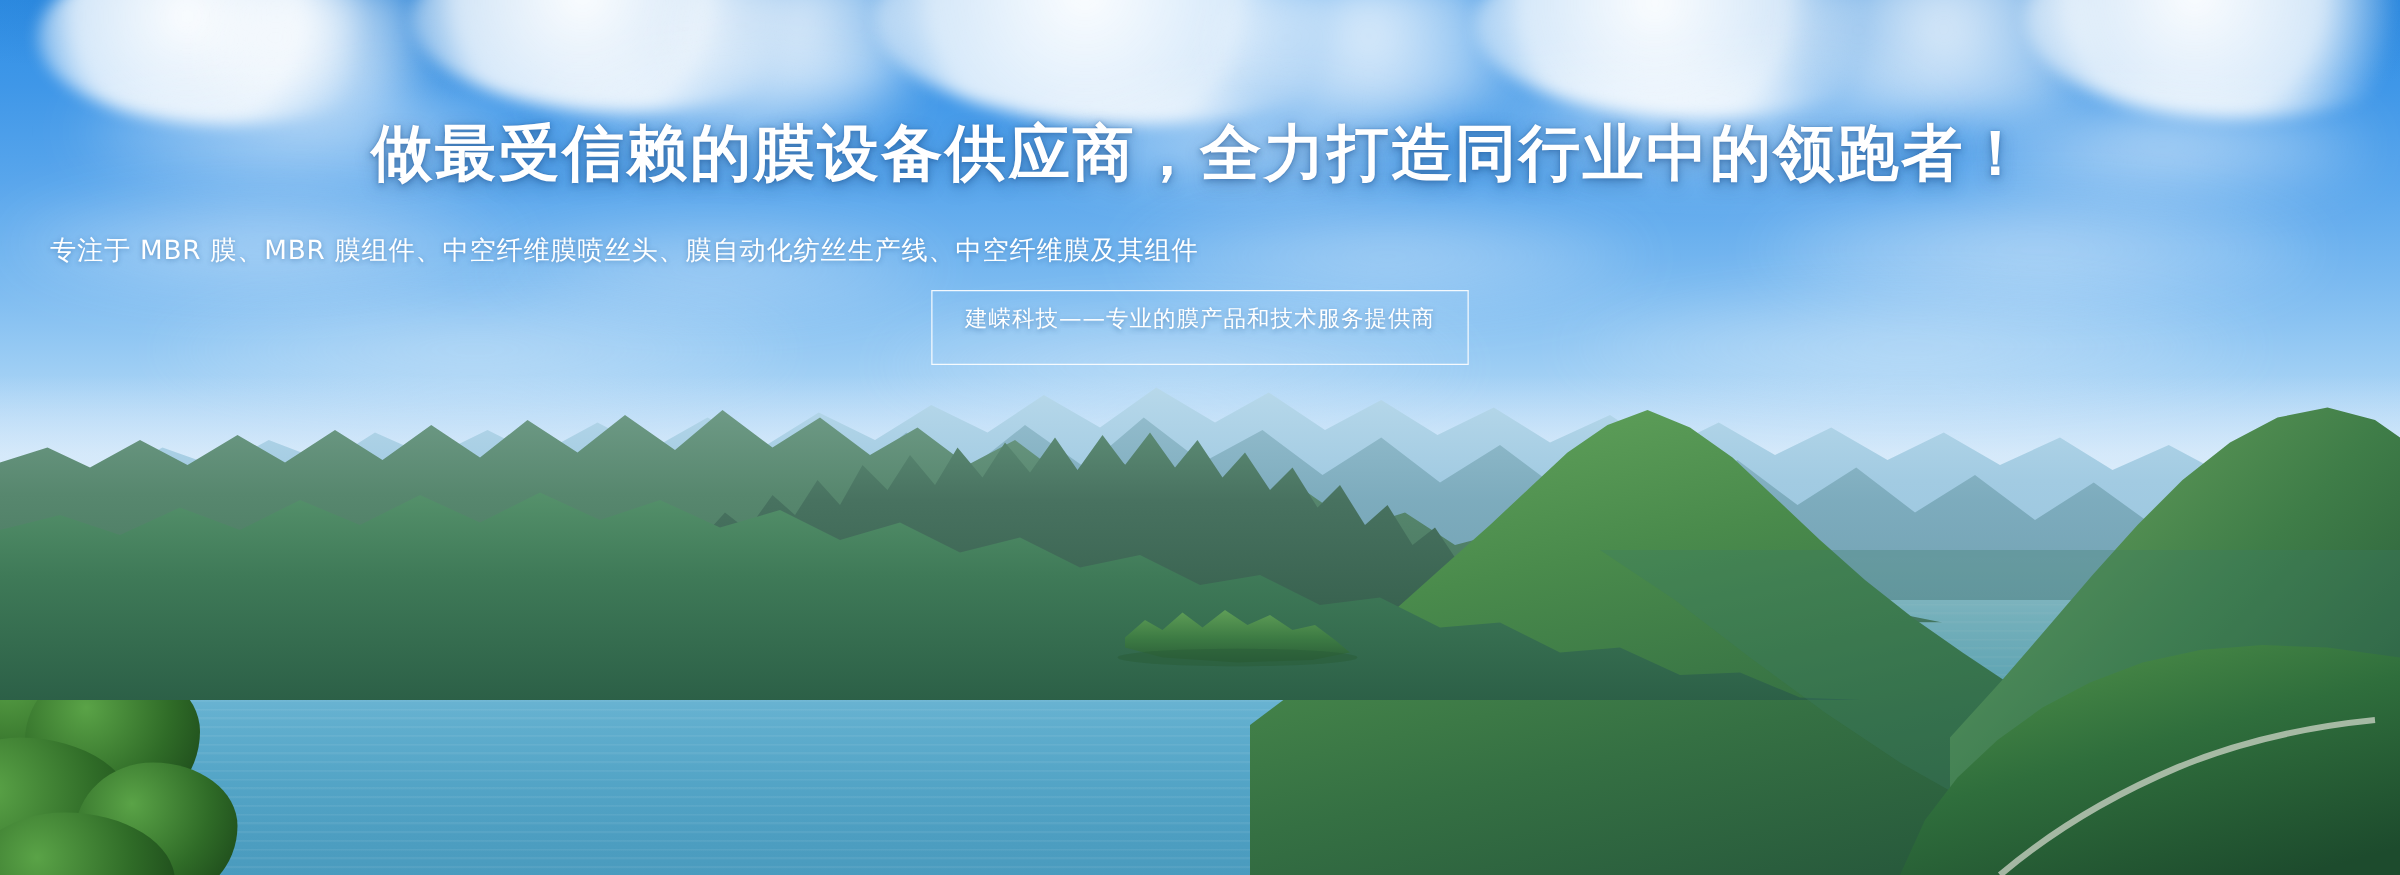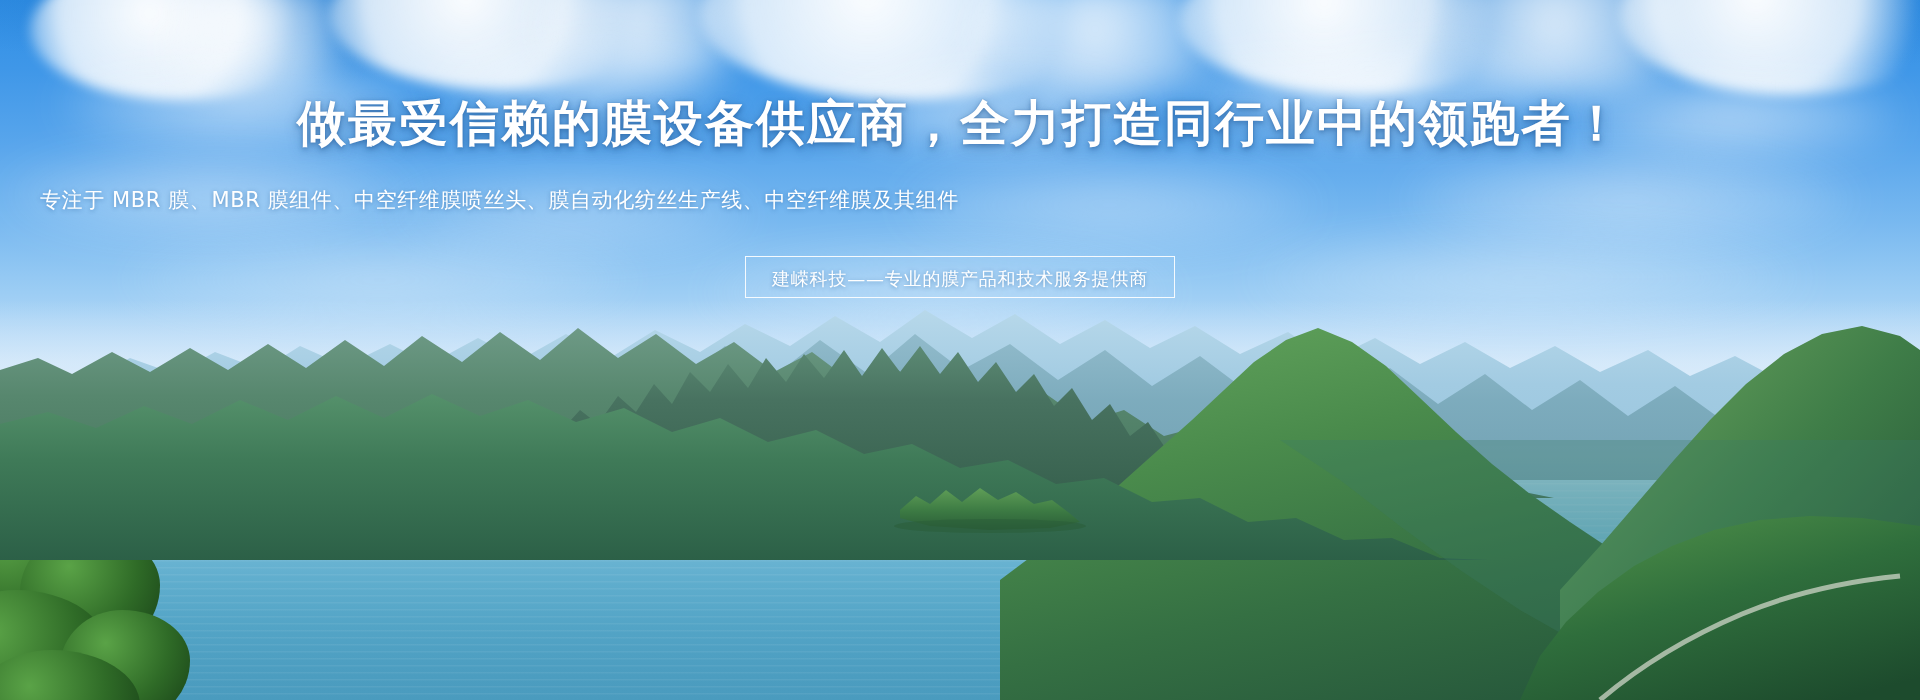--- a/index.html
+++ b/index.html
@@ -187,24 +187,24 @@
     letter-spacing: .6px;
     font-family: "DejaVu Sans", "Liberation Sans", sans-serif;
     text-shadow: 0 1px 4px rgba(25,80,140,.45);
     white-space: nowrap;
     margin-left: 28px;
   }
 
   .tagline-box {
     position: absolute;
     left: 50%;
-    top: 256px;
+    top: 232px;
     transform: translateX(-50%);
     border: 1px solid rgba(255,255,255,.9);
-    padding: 10px 26px 6px 26px;
+    padding: 10px 26px 24px 26px;
     color: #ffffff;
     font-size: 18px;
     letter-spacing: .8px;
     font-family: "DejaVu Sans", "Liberation Sans", sans-serif;
     text-shadow: 0 1px 4px rgba(25,80,140,.45);
     white-space: nowrap;
     background: rgba(255,255,255,.02);
   }
 </style>
 </head>

